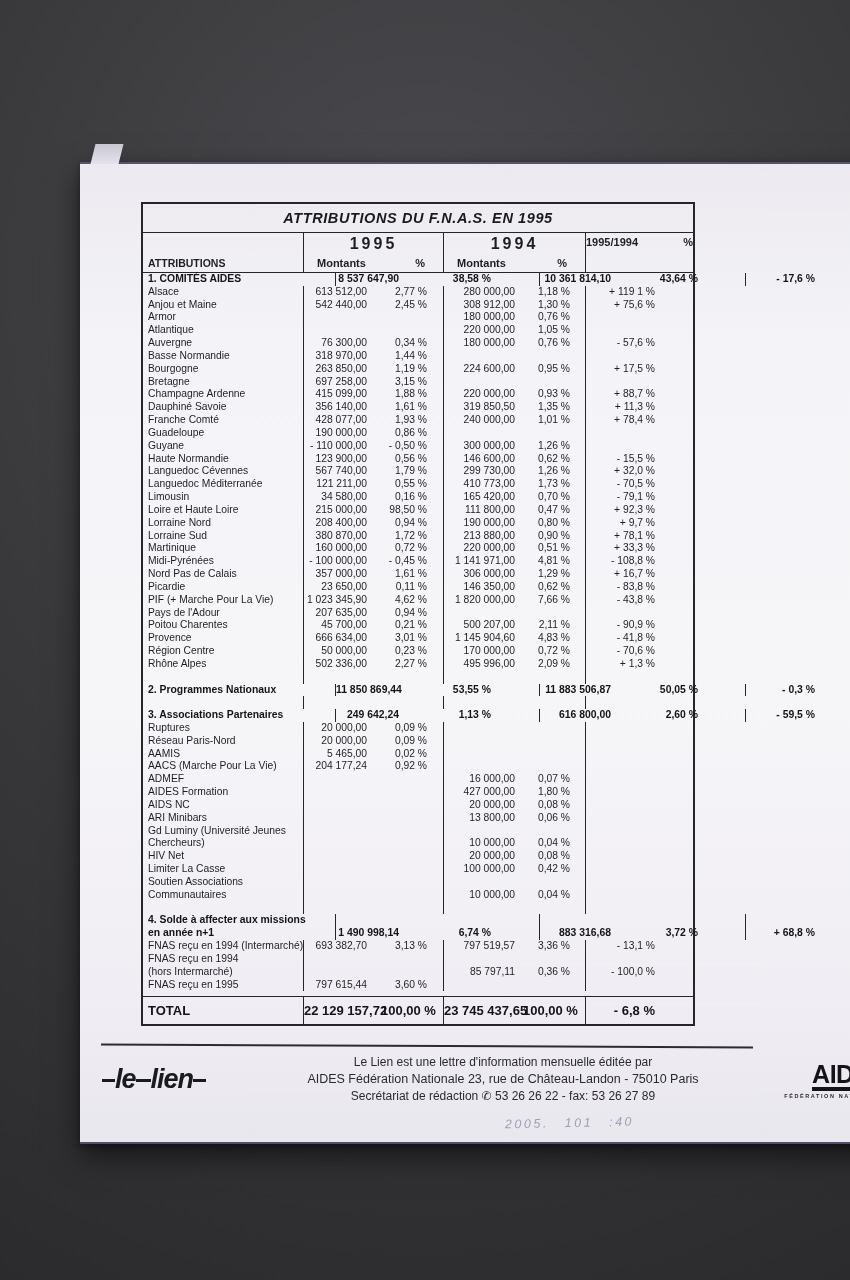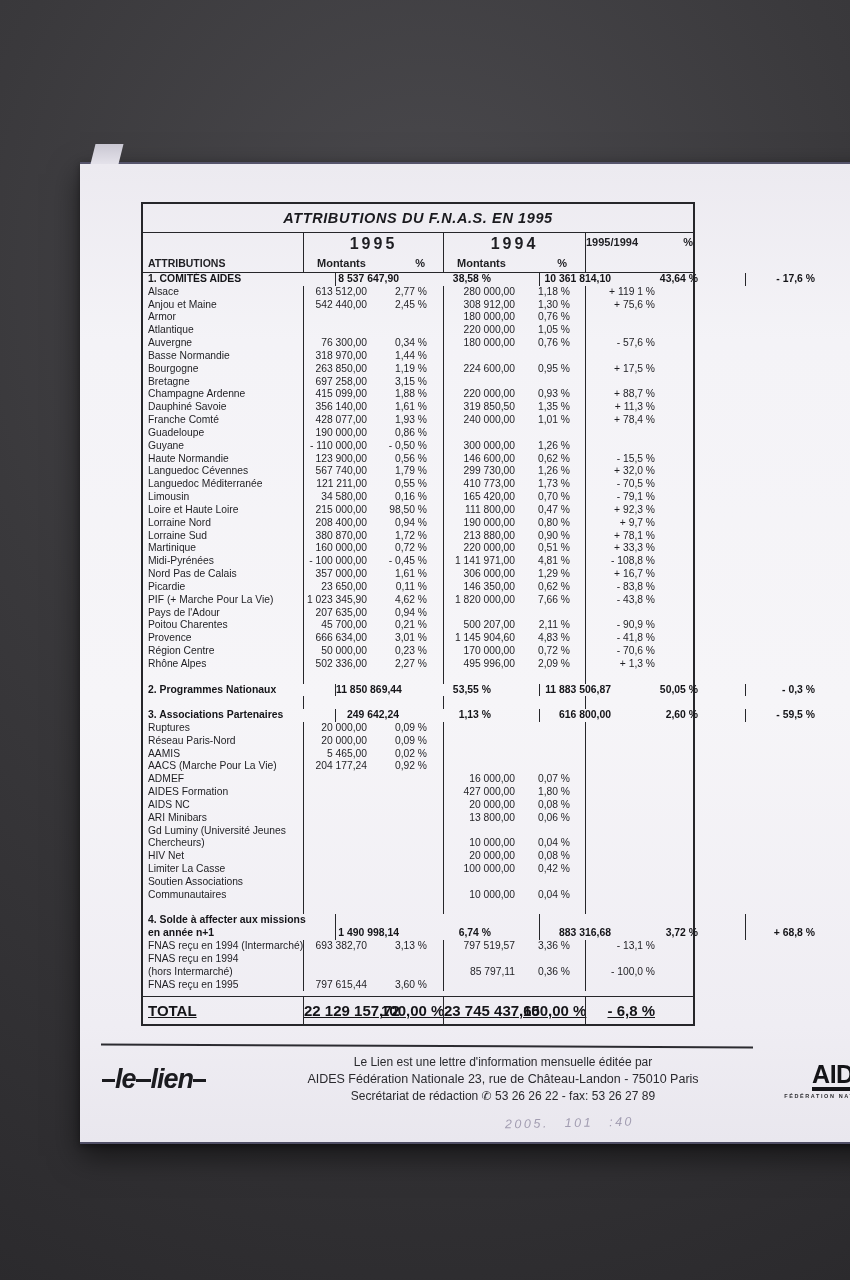--- a/index.html
+++ b/index.html
@@ -55,22 +55,22 @@
   .trow.bold{font-weight:bold;font-size:10.4px;color:#141418;gap:32px;}
   .trow .c{overflow:visible;}
   .trow .label{padding-left:5px;}
   .trow .m95{border-left:1.5px solid #26262a;text-align:right;padding-right:14px;}
   .trow .p95{text-align:right;padding-right:16px;}
   .trow .m94{border-left:1.5px solid #26262a;text-align:right;padding-right:8px;}
   .trow .p94{text-align:right;padding-right:15px;}
   .trow .ratio{border-left:1.5px solid #26262a;text-align:right;padding-right:38px;}
   .t-total{
     display:grid;grid-template-columns:160px 78px 62px 80px 62px 108px;
-    height:27px;line-height:27px;font-size:15px;font-weight:bold;color:#141418;
-    border-top:1.5px solid #26262a;white-space:nowrap;text-decoration:underline;
+    height:27px;line-height:27px;font-size:13px;font-weight:bold;color:#141418;
+    border-top:1.5px solid #26262a;white-space:nowrap;
   }
   .t-total .label{padding-left:5px;}
   .t-total .m95{border-left:1.5px solid #26262a;text-align:right;padding-right:14px;}
   .t-total .p95{text-align:right;padding-right:16px;}
   .t-total .m94{border-left:1.5px solid #26262a;text-align:right;padding-right:8px;}
   .t-total .p94{text-align:right;padding-right:15px;}
   .t-total .ratio{border-left:1.5px solid #26262a;text-align:right;padding-right:38px;}
   
   .footer-rule{
     position:absolute;left:21px;top:881px;width:652px;height:0;

